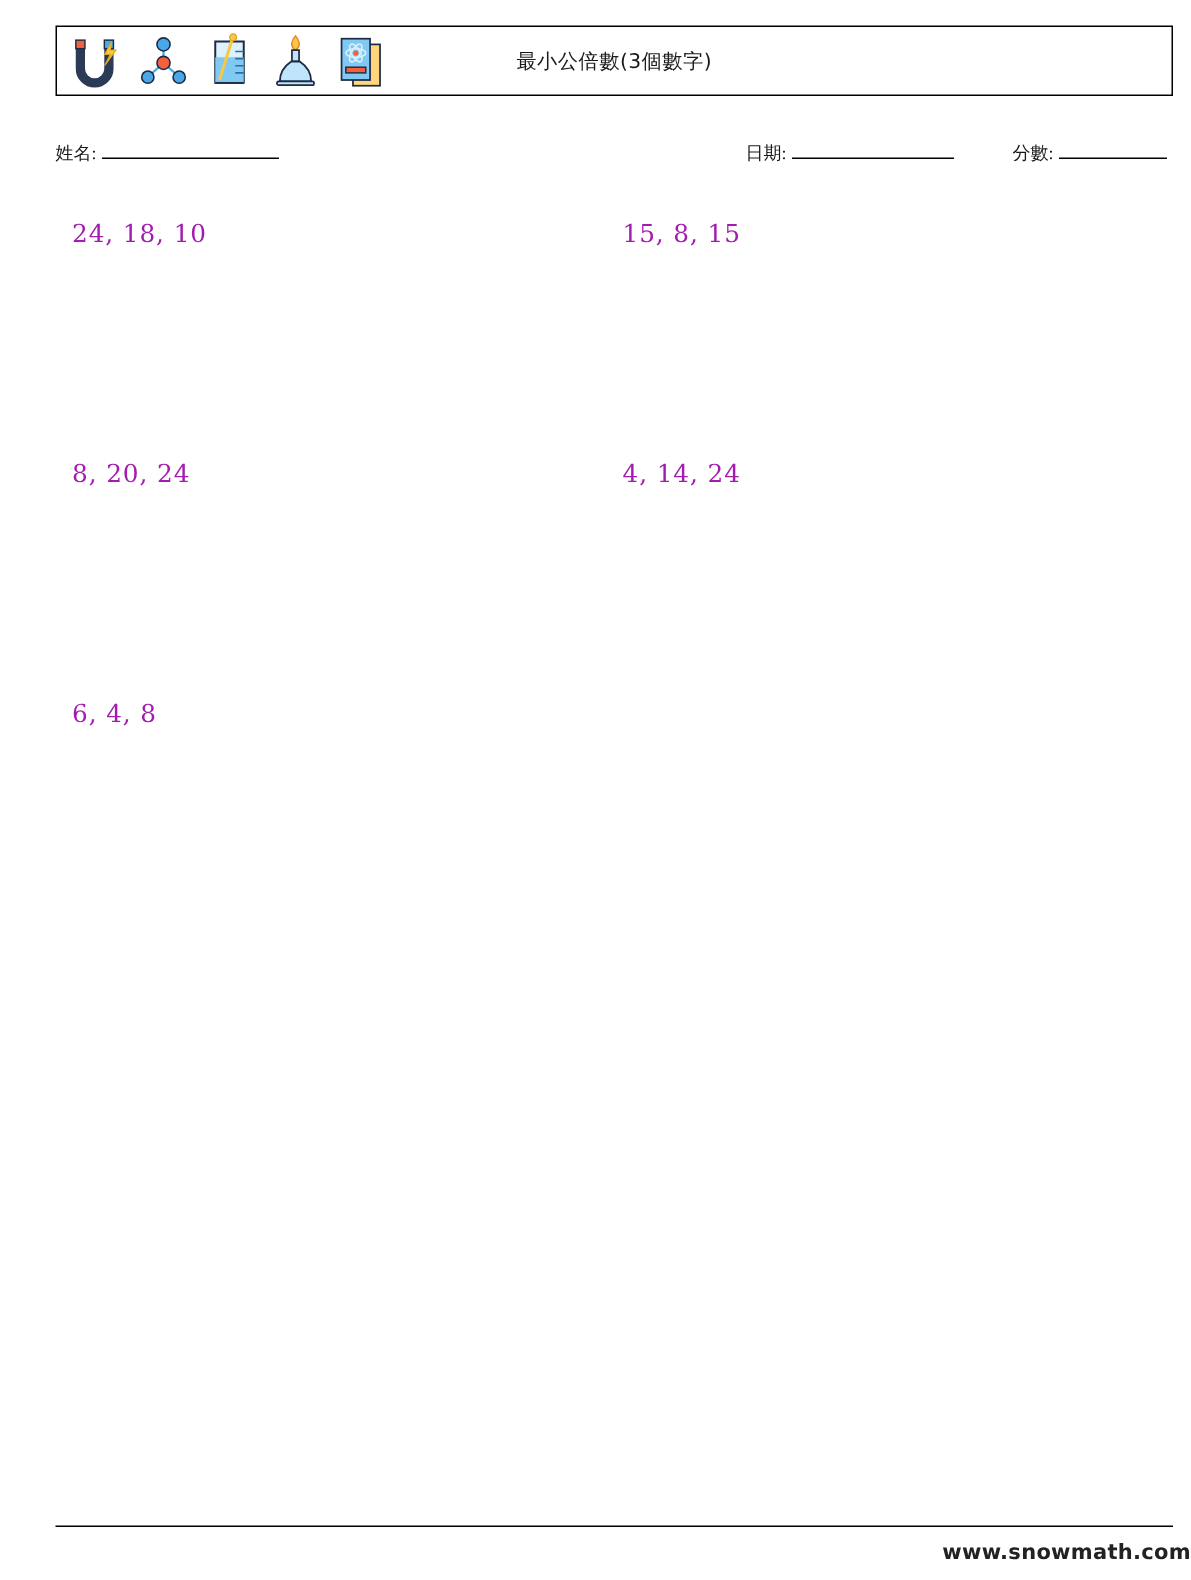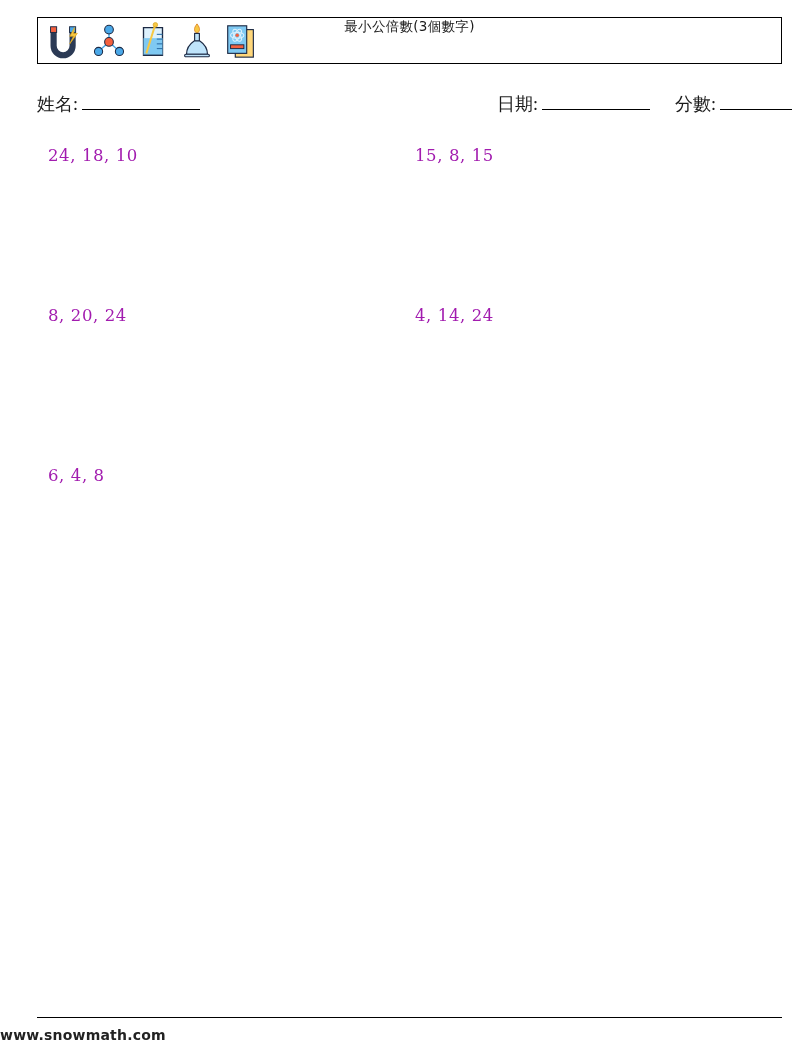--- a/index.html
+++ b/index.html
@@ -19,20 +19,21 @@
 
   
   .header-box {
     position: absolute;
     left: 37px;
     top: 17px;
     width: 745px;
     height: 47px;
     border: 1px solid #000000;
     display: flex;
+    align-items: center;
   }
   .icon-strip {
     display: flex;
     align-items: center;
     gap: 6px;
     padding-left: 8px;
     height: 100%;
   }
   .sci-icon {
     width: 38px;
@@ -54,21 +55,21 @@
   
   .info-row {
     position: absolute;
     left: 37px;
     top: 92px;
     width: 745px;
     height: 24px;
   }
   .info-field {
     position: absolute;
-    font-size: 18px;
+    font-size: 12px;
     font-family: Liberation Serif, serif;
     color: #1a1a1a;
     white-space: nowrap;
     text-align: center;
   }
   .info-field .blank {
     display: inline-block;
     border-bottom: 1.3px solid #000000;
     vertical-align: baseline;
     margin-left: 4px;
@@ -111,21 +112,21 @@
     top: 1017px;
     width: 745px;
     height: 0;
     border-top: 1.4px solid #000000;
   }
   .footer-text {
     position: absolute;
     left: 0;
     right: 0;
     top: 1027px;
-    text-align: left;
+    text-align: right;
     font-size: 14px;
     font-weight: bold;
     color: #222222;
     font-family: "DejaVu Sans", "Liberation Sans", sans-serif;
     letter-spacing: 0.2px;
   }
 </style>
 </head>
 <body>
 

